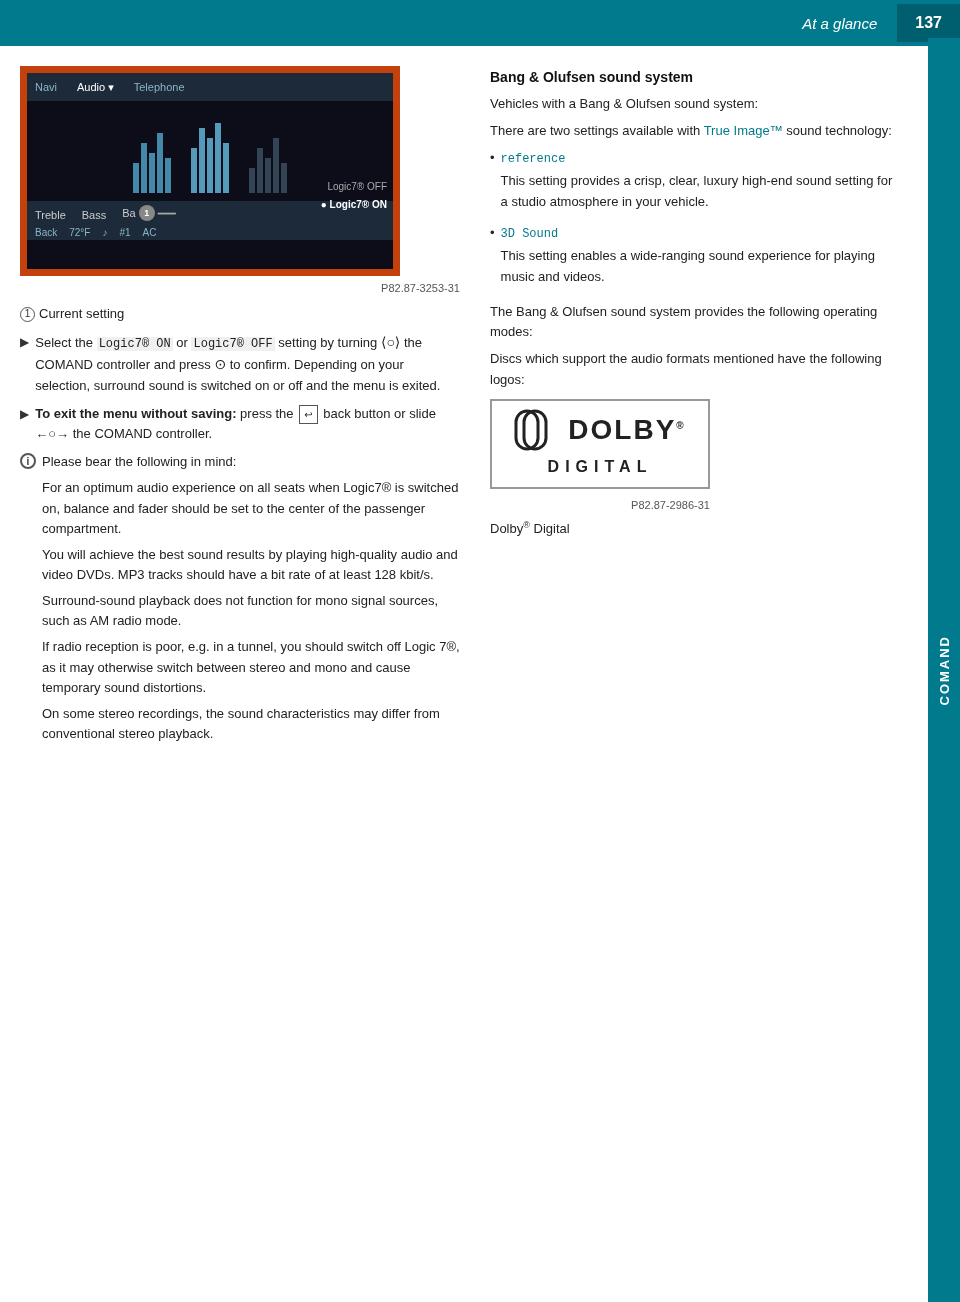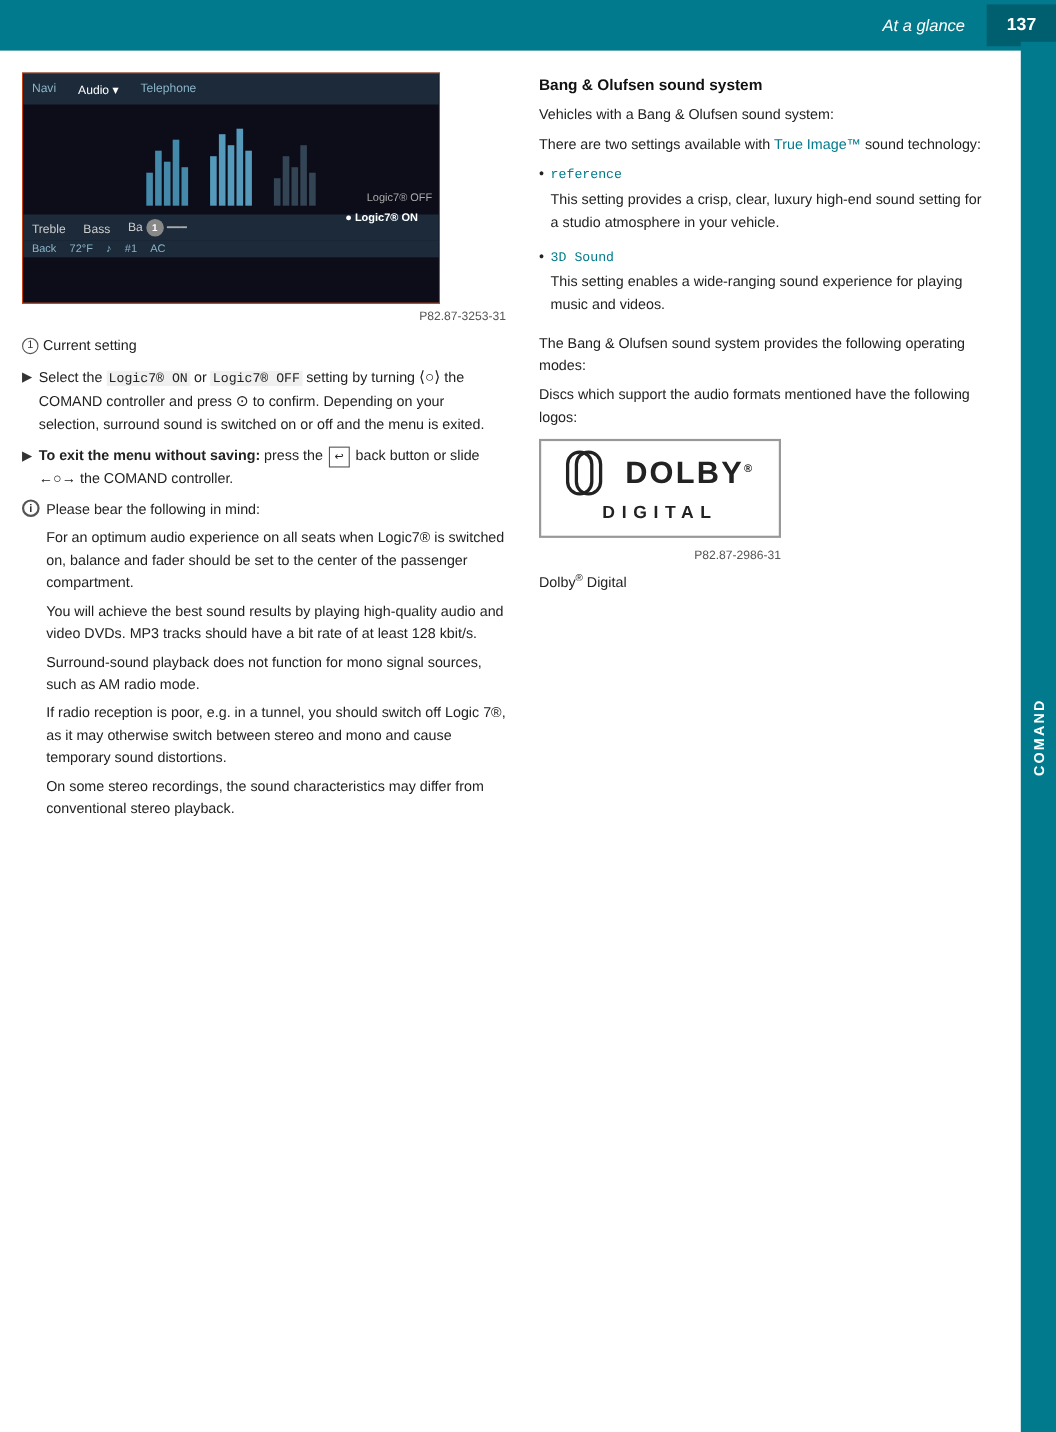--- a/index.html
+++ b/index.html
@@ -76,21 +76,21 @@
     }
 
     
     .right-col {
       flex: 1;
       padding-right: 10px;
     }
 
     
     .screenshot-box {
-      border: 1px solid #c2410c;
+      border: 7px solid #c2410c;
       background: #1a1a2e;
       width: 380px;
       height: 210px;
       margin-bottom: 6px;
       position: relative;
       overflow: hidden;
     }
 
     
     .car-ui {
@@ -387,21 +387,21 @@
               <div class="bar" style="height:25px;background:#334455;"></div>
               <div class="bar" style="height:45px;background:#334455;"></div>
               <div class="bar" style="height:35px;background:#334455;"></div>
               <div class="bar" style="height:55px;background:#334455;"></div>
               <div class="bar" style="height:30px;background:#334455;"></div>
             </div>
           </div>
         </div>
 
         <div style="position:absolute;right:6px;top:108px;font-size:10px;color:#aaa;">Logic7® OFF</div>
-        <div style="position:absolute;right:19px;top:126px;font-size:10px;color:#fff;font-weight:bold;">● Logic7® ON</div>
+        <div style="position:absolute;right:6px;top:126px;font-size:10px;color:#fff;font-weight:bold;">● Logic7® ON</div>
 
         <div class="car-ui-bottom">
           <span>Treble</span>
           <span>Bass</span>
           <span style="display:flex;align-items:center;gap:3px;">
             Ba <span class="circle-btn">1</span>
             <span style="font-size:10px;color:#aaa;">━━━</span>
           </span>
         </div>
         <div style="background:#1c2a3a;padding:2px 8px;font-size:10px;color:#8ab4c8;display:flex;gap:12px;">

